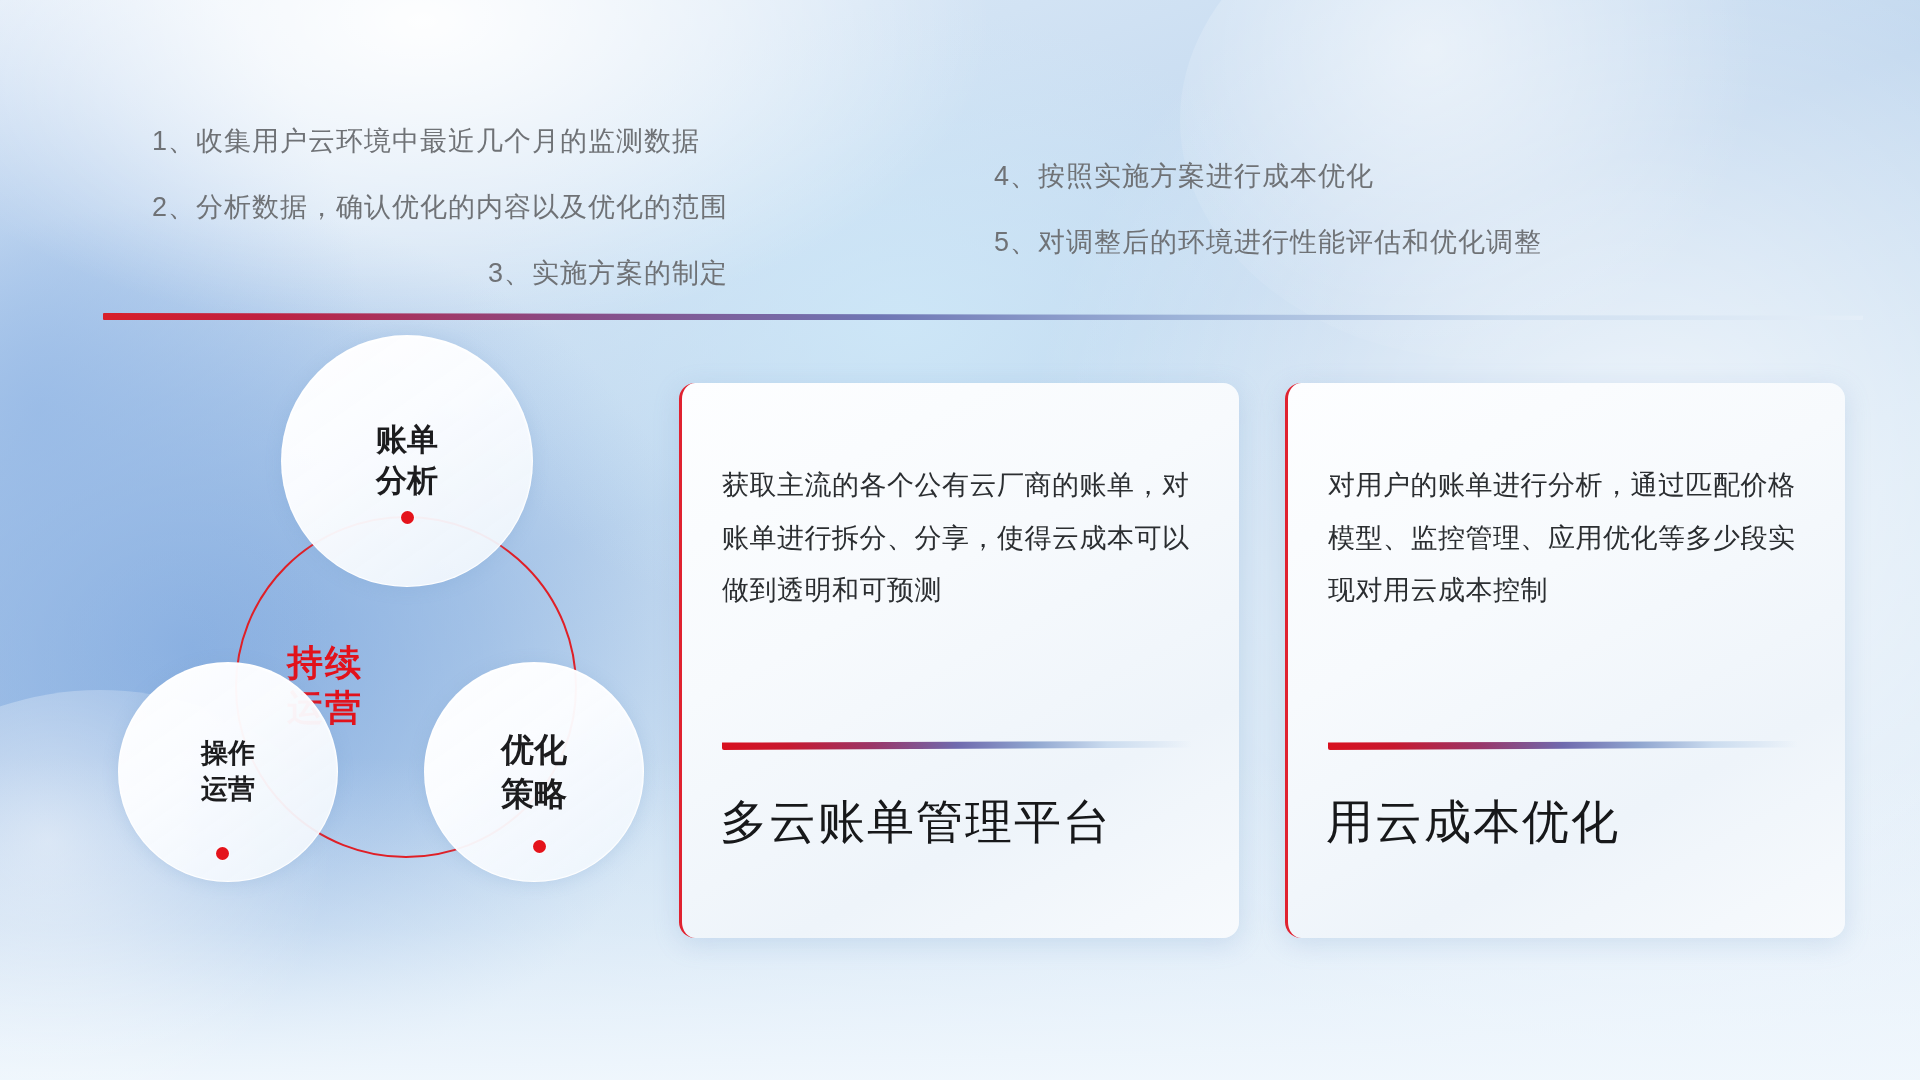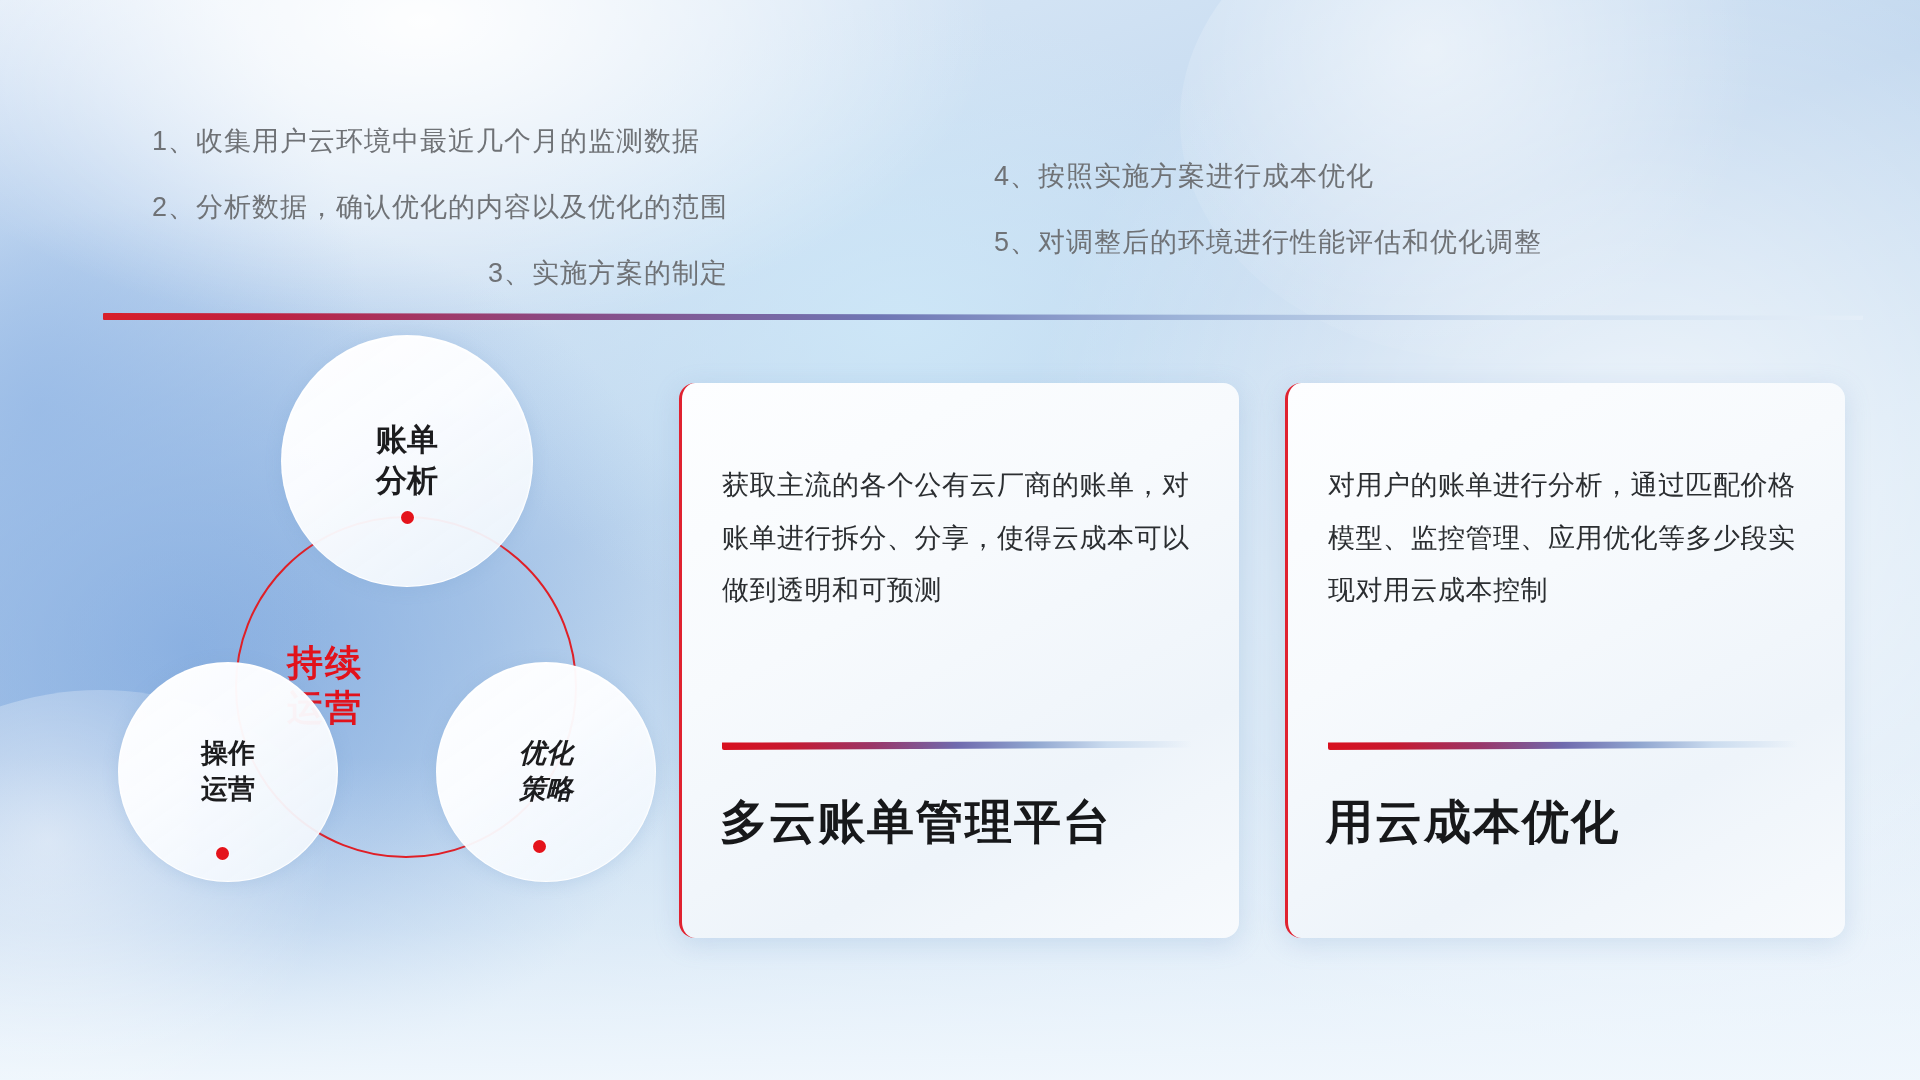--- a/index.html
+++ b/index.html
@@ -76,21 +76,21 @@
     background:
       linear-gradient(145deg, rgba(255,255,255,0.99) 0%, rgba(252,253,255,0.97) 40%, rgba(238,245,252,0.93) 100%);
     border:1px solid rgba(255,255,255,0.95);
     box-shadow:0 2px 16px rgba(120,160,205,0.22), inset 0 1px 2px rgba(255,255,255,0.9);
     display:flex; align-items:center; justify-content:center;
     text-align:center; color:#1c1c1e; font-weight:bold;
     line-height:1.32;
   }
   .bubble-top { left:185px; top:-15px; width:252px; height:252px; font-size:31px; }
   .bubble-bl  { left:22px;  top:312px; width:220px; height:220px; font-size:27px; }
-  .bubble-br  { left:340px; top:312px; width:220px; height:220px; font-size:27px;font-style:italic; }
+  .bubble-br  { left:328px; top:312px; width:220px; height:220px; font-size:33px; }
 
   .dot {
     position:absolute; width:13px; height:13px; border-radius:50%;
     background:#e4131b; box-shadow:0 0 0 1px rgba(255,255,255,0.5);
   }
   .dot-top { left:305px; top:161px; }
   .dot-bl  { left:120px; top:497px; }
   .dot-br  { left:437px; top:490px; }
 
   .center-label {
@@ -116,21 +116,21 @@
     color:#2b2e31; font-size:27px; line-height:1.95; letter-spacing:0.5px;
   }
   .card-rule {
     position:absolute; left:40px; top:358px; width:470px; height:9px;
     background:linear-gradient(to right,#d8101f 0%, #c7182f 14%, #9a3668 32%, #6f6aae 50%, #8fa5cf 66%, #cbdcef 82%, rgba(240,246,252,0) 100%);
     clip-path:polygon(0 18%, 100% 0, 100% 72%, 0 100%);
     border-radius:2px;
   }
   .card-title {
     position:absolute; left:38px; top:408px;
-    font-size:47px; font-weight:bold; color:#17181a; letter-spacing:2px;
+    font-size:47px; font-weight:normal; color:#17181a; letter-spacing:2px;
   }
 </style>
 </head>
 <body>
 
 <div class="bg bg-base"></div>
 <div class="bg bg-blue-left"></div>
 <div class="bg bg-blue-left2"></div>
 <div class="bg bg-cyan-mid"></div>
 <div class="bg bg-white-tl"></div>

